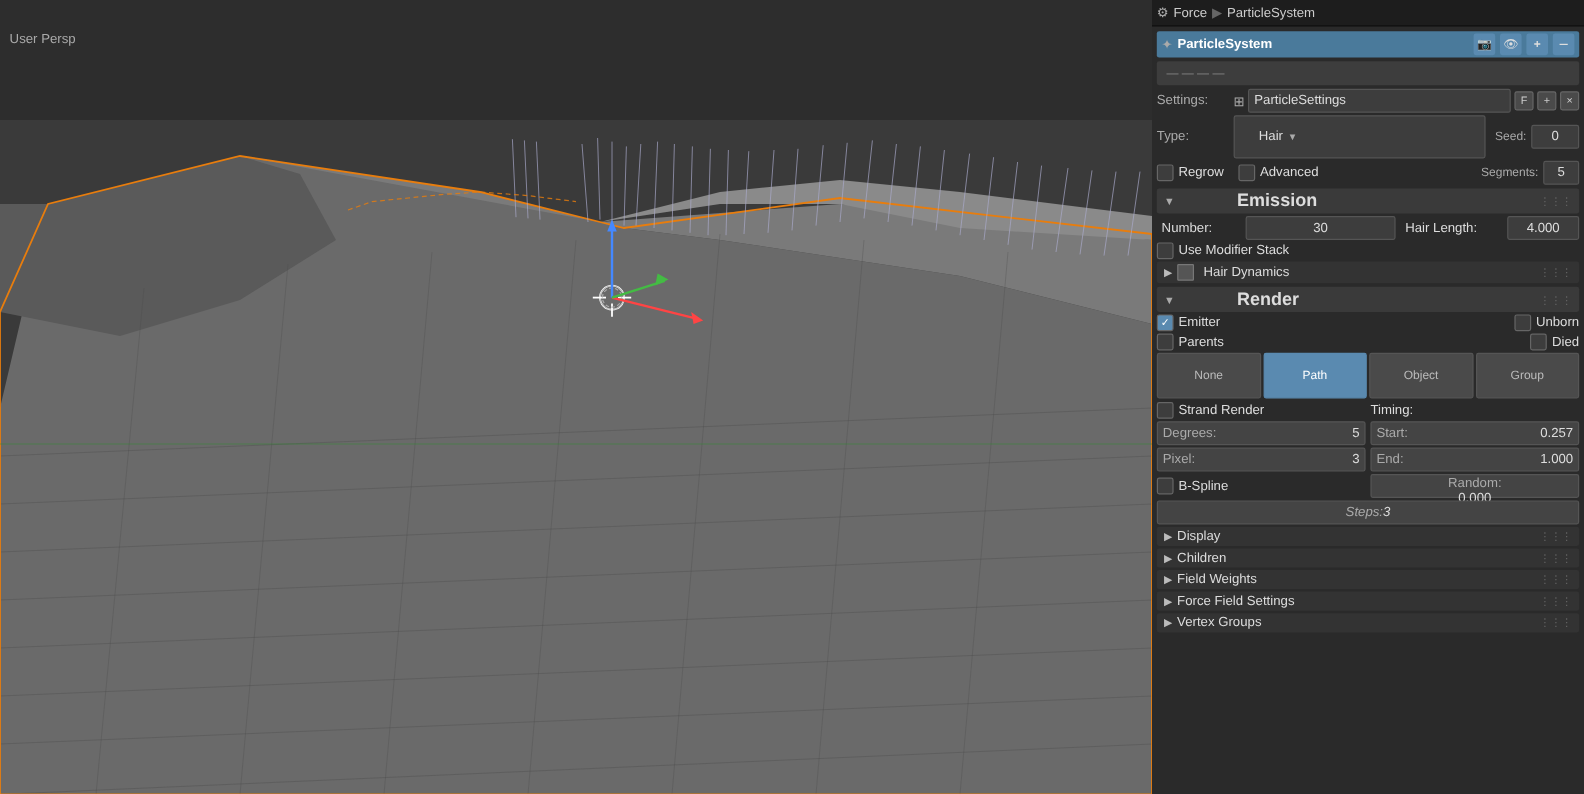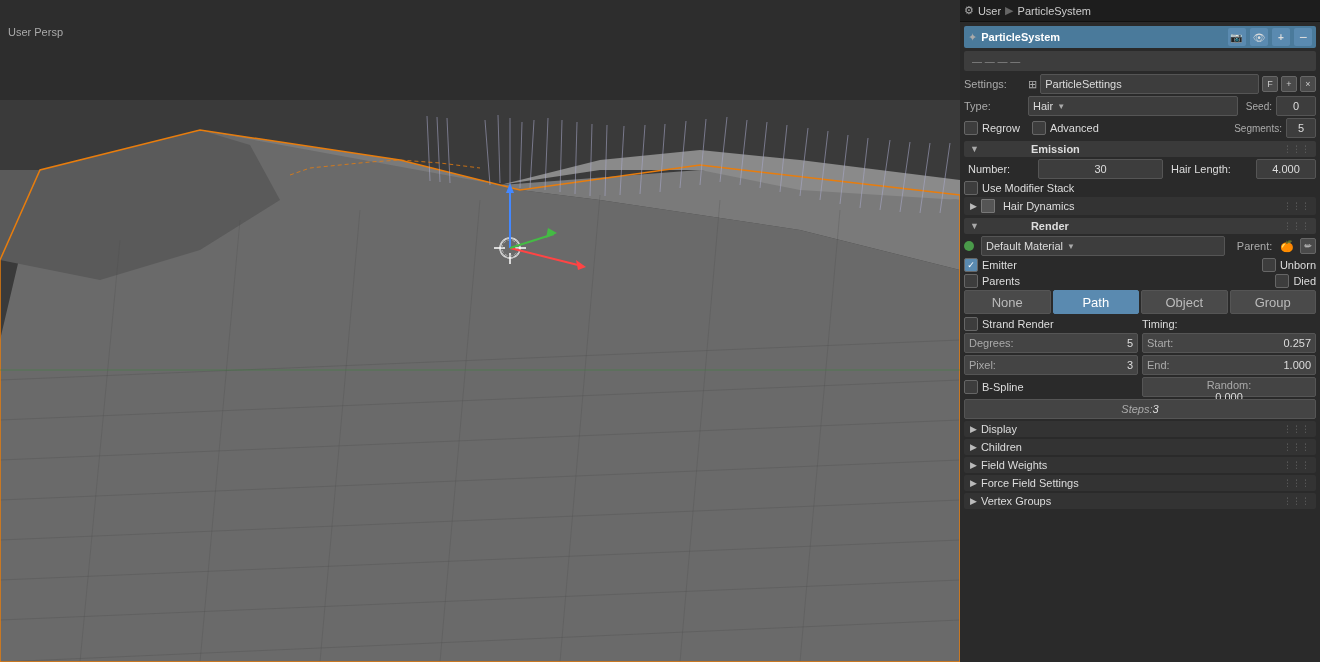--- a/index.html
+++ b/index.html
@@ -127,22 +127,22 @@
 
     .field-wide {
       flex: 1;
     }
 
     .dropdown {
       background: #3d3d3d;
       border: 1px solid #555;
       border-radius: 2px;
       color: #ddd;
-      padding: 1px 4px;
-      height: 20px;
+      padding: 1px 20px;
+      height: 36px;
       display: flex;
       align-items: center;
       font-size: 11px;
       gap: 4px;
       cursor: pointer;
     }
 
     .dropdown::after {
       content: '▼';
       font-size: 8px;
@@ -186,21 +186,21 @@
     }
 
     .section-header .arrow {
       font-size: 9px;
       color: #aaa;
     }
 
     .section-title {
       font-weight: bold;
       color: #ddd;
-      font-size: 11px;
+      font-size: 15px;
       padding-left: 48px;
     }
 
     .section-dots {
       margin-left: auto;
       color: #666;
       font-size: 9px;
     }
 
     
@@ -238,26 +238,26 @@
 
     
     .tab-row {
       display: flex;
       gap: 2px;
       margin-bottom: 3px;
     }
 
     .tab-btn {
       flex: 1;
-      height: 24px;
+      height: 38px;
       background: #4a4a4a;
       border: 1px solid #555;
       border-radius: 2px;
       color: #bbb;
-      font-size: 13px;
+      font-size: 10px;
       cursor: pointer;
       display: flex;
       align-items: center;
       justify-content: center;
     }
 
     .tab-btn.active {
       background: #5a8ab0;
       color: #fff;
       border-color: #5a8ab0;
@@ -428,21 +428,21 @@
 
     <text x="8" y="36" fill="#aaa" font-size="11" font-family="Arial">User Persp</text>
   </svg>
 </div>
 
 <div id="properties">
 
   <div id="properties-header">
     <span style="color:#aaa; font-size:11px;">⚙</span>
     <span class="breadcrumb">
-      <span style="color:#ccc;">User</span>
+      <span style="color:#ccc;">Force</span>
       <span class="bc-sep">▶</span>
       <span style="color:#ccc;">ParticleSystem</span>
     </span>
   </div>
 
   <div id="panel-content">
 
     <div class="ps-header">
       <span style="color:#aaa; font-size:11px;">✦</span>
       <span class="ps-name">ParticleSystem</span>
@@ -512,27 +512,20 @@
     </div>
 
     <div class="section-header">
       <span class="arrow">▼</span>
       <span class="section-title">Render</span>
       <span class="section-dots">⋮⋮⋮</span>
     </div>
 
     <div>
 
-      <div class="row">
-        <div class="dot-icon" style="background:#4a9a4a;"></div>
-        <div class="dropdown" style="flex:1; margin-left:3px;">Default Material</div>
-        <span style="color:#aaa; margin-left:8px; margin-right:4px;">Parent:</span>
-        <span style="color:#e08050; margin-right:2px;">🍊</span>
-        <div class="blend-small-btn">✏</div>
-      </div>
 
       <div class="row">
         <div class="checkbox checked"></div>
         <span style="color:#ddd; flex:1;">Emitter</span>
         <div class="checkbox"></div>
         <span style="color:#ddd;">Unborn</span>
       </div>
 
       <div class="row">
         <div class="checkbox"></div>

